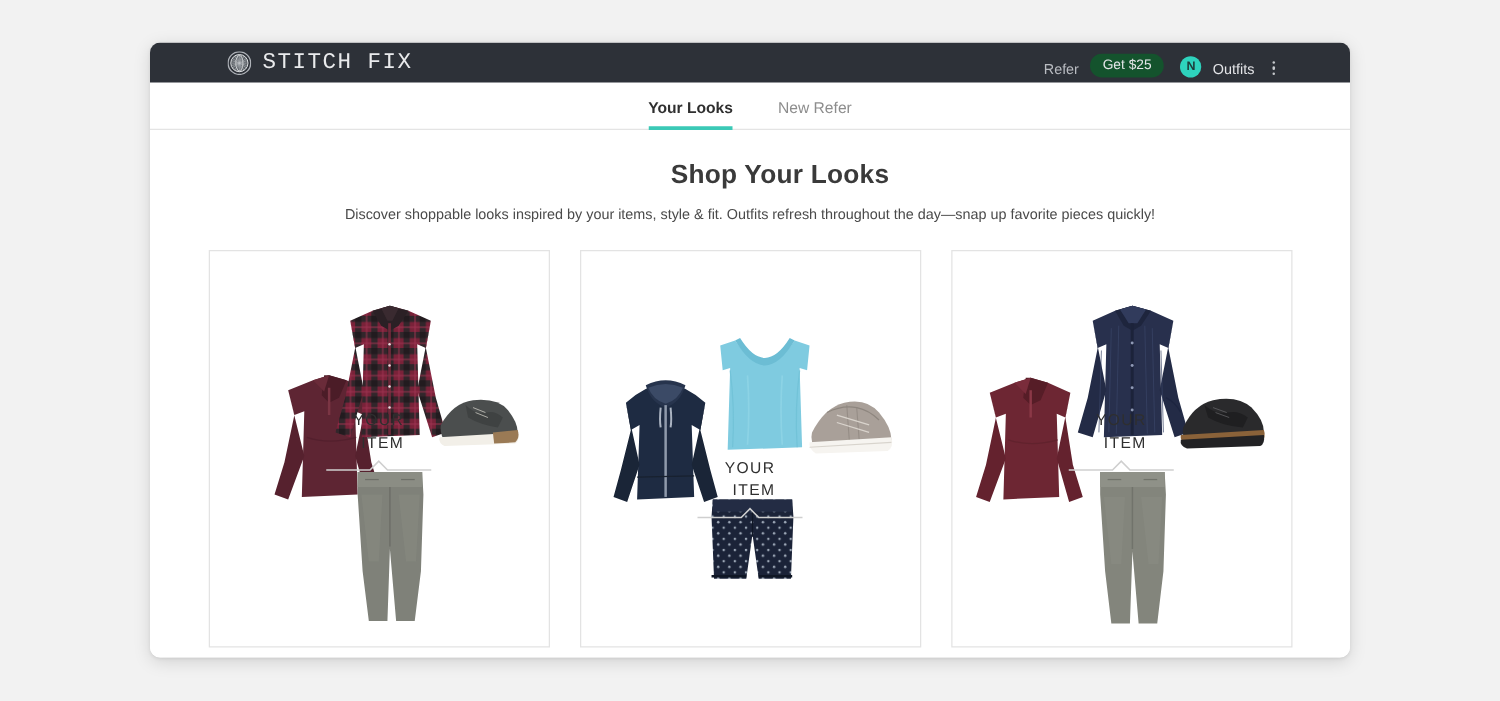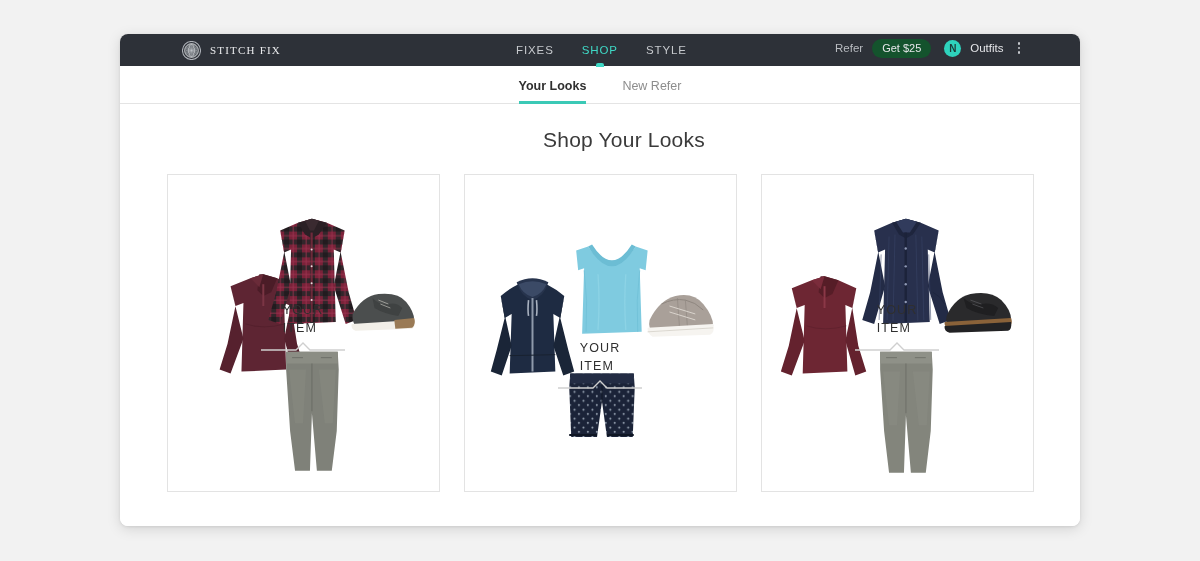--- a/index.html
+++ b/index.html
@@ -29,22 +29,22 @@
     display: flex;
     align-items: center;
   }
   .brand {
     position: absolute; left: 62px; top: 0; height: 32px;
     display: flex; align-items: center; gap: 9px;
   }
   .brand-mark { width: 19px; height: 19px; display:block; }
   .brand-name {
     color: #e9eaec;
-    font-family: Liberation Serif, serif;
-    font-size: 11px;
+    font-family: Liberation Mono, monospace;
+    font-size: 18px;
     letter-spacing: 1.2px;
     font-weight: 400;
   }
   .mainmenu {
     position: absolute; left: 396px; top: 0; height: 32px;
     display: flex; align-items: center; gap: 28px;
   }
   .mainmenu a {
     font-size: 11.5px;
     letter-spacing: 0.9px;
@@ -58,21 +58,21 @@
     content: "";
     position: absolute;
     left: 50%; transform: translateX(-50%);
     bottom: -1px;
     width: 8px; height: 4px;
     background: #3fd9c6;
     border-radius: 2px 2px 0 0;
   }
   .usermenu {
     position: absolute; right: 58px; top: 0; height: 28px;
-    display: flex; align-items: center; gap: 9px;
+    display: flex; align-items: flex-end; gap: 9px;
   }
   .refer-label { font-size: 11.5px; color: #b9bcc1; }
   .get-pill {
     background: #14532d;
     color: #e6e7ea;
     font-size: 11px;
     padding: 3px 10px 4px;
     border-radius: 11px;
     white-space: nowrap;
   }
@@ -113,21 +113,21 @@
     position: absolute; left: 0; right: 0; bottom: 0;
     height: 2.5px; background: #3bc9b6;
   }
 
   
   .page { padding-top: 24px; background: #fff; height: 422px; }
   .page-title {
     text-align: center;
     font-size: 21px;
     color: #3a3a3a;
-    font-weight: 400;
+    font-weight: 700;
     letter-spacing: 0.2px;
     margin-left: 48px;
   }
   .page-sub {
     text-align: center;
     font-size: 11.5px;
     color: #4a4a4a;
     margin-top: 14px;
   }
 
@@ -142,21 +142,21 @@
     width: 273px; height: 318px;
     border: 1px solid #e3e3e3;
     background: #fff;
     position: relative;
   }
   .stage { position: absolute; inset: 0; }
 
   .your-item-label {
     position: absolute;
     left: 50%; transform: translateX(-50%);
-    text-align: left;
+    text-align: right;
     font-size: 12.5px;
     letter-spacing: 1.1px;
     color: #2f2f2f;
     line-height: 18px;
     z-index: 5;
     white-space: nowrap;
   }
   .bracket { position: absolute; left:50%; transform: translateX(-50%); z-index: 5; }
 </style>
 </head>
@@ -181,25 +181,20 @@
           <line x1="20" y1="6" x2="20" y2="34"></line>
           <line x1="24" y1="7" x2="16" y2="33"></line>
           <line x1="28" y1="8" x2="12" y2="32"></line>
         </g>
         <circle cx="20" cy="20" r="14.5" fill="none" stroke="#e6e8ea" stroke-width="1.6"></circle>
         <ellipse cx="20" cy="20" rx="6" ry="13" fill="none" stroke="#e6e8ea" stroke-width="1.2"></ellipse>
       </svg>
       <span class="brand-name">STITCH FIX</span>
     </div>
 
-    <nav class="mainmenu">
-      <a href="#">FIXES</a>
-      <a href="#" class="active">SHOP</a>
-      <a href="#">STYLE</a>
-    </nav>
 
     <div class="usermenu">
       <span class="refer-label">Refer</span>
       <span class="get-pill">Get $25</span>
       <span class="avatar">N</span>
       <span class="username">Outfits</span>
       <span class="kebab">
           <i></i>
           <i></i>
           <i></i>
@@ -207,20 +202,21 @@
     </div>
   </div>
 
   <div class="subtabs">
     <div class="subtab active">Your Looks</div>
     <div class="subtab">New Refer</div>
   </div>
 
   <div class="page">
     <h1 class="page-title">Shop Your Looks</h1>
+    <p class="page-sub">Discover shoppable looks inspired by your items, style &amp; fit. Outfits refresh throughout the day—snap up favorite pieces quickly!</p>
 
     <div class="cards">
 
       <div class="card">
         <svg class="stage" viewBox="0 0 273 318">
 
           <g>
             <path d="M63 112 L83 104 L96 100 L110 104 L128 112 L124 132 L117 129 L119 196 L74 198 L76 129 L68 132 Z" fill="#5e2533"></path>
             <path d="M63 112 L68 132 L60 170 L52 196 L63 200 L76 165 Z" fill="#56212e"></path>
             <path d="M128 112 L124 132 L130 170 L138 196 L127 200 L117 165 Z" fill="#56212e"></path>

